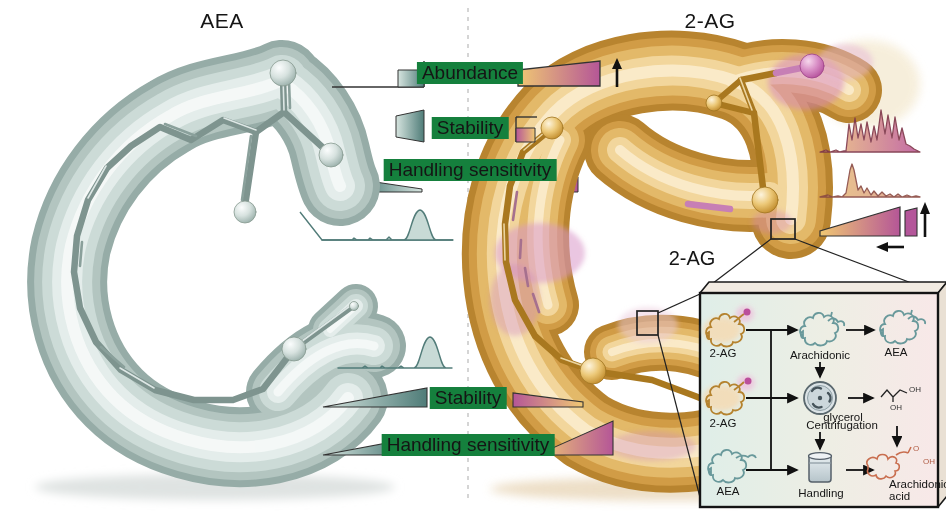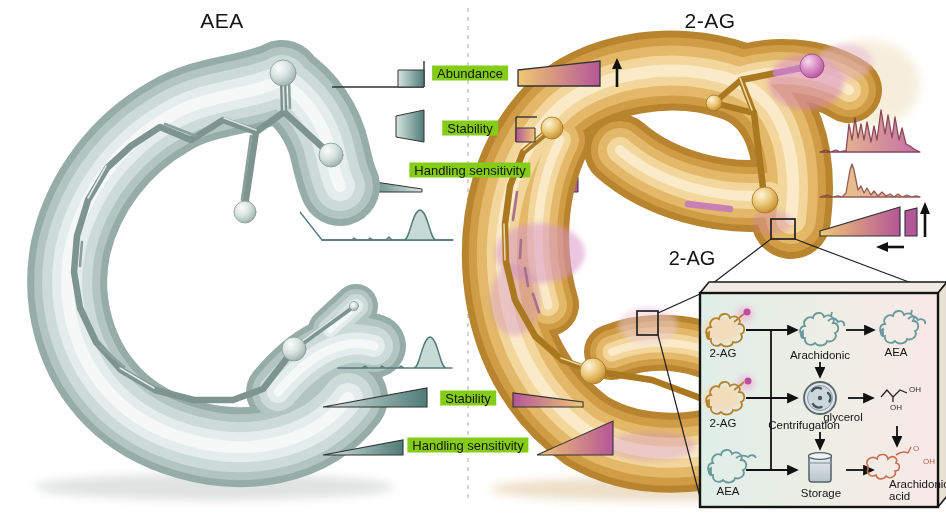--- a/index.html
+++ b/index.html
@@ -2,21 +2,21 @@
 <html><head>
 <meta charset="utf-8">
 <style>
   html,body{margin:0;padding:0;background:#fff;}
   #fig{position:relative;width:946px;height:516px;background:#fff;overflow:hidden;
        font-family:"Liberation Sans",sans-serif;}
   #art{position:absolute;left:0;top:0;}
   .lbl{position:absolute;transform:translate(-50%,-50%);color:#151515;white-space:nowrap;
        font-family:"Liberation Sans",sans-serif;}
   .title{font-size:21px;letter-spacing:.5px;}
-  .mid{font-size:13px;background:#84cc16;padding:0 5px;}
+  .mid{font-size:19px;background:#15803d;padding:0 5px;}
   .inner{font-size:20px;}
   .ins{font-size:11.5px;}
   .chem{font-size:8px;color:#333;}
   .chemO{font-size:8px;color:#b05c44;}
   .wrap2{white-space:normal;width:72px;text-align:left;line-height:1.05;margin-left:24px;}
 </style>
 </head>
 <body>
 
 <div id="fig">
@@ -362,22 +362,22 @@
 
 <div class="lbl inner" style="left:692px;top:258px;">2-AG</div>
 
 <div class="lbl mid" style="left:468px;top:398px;">Stability</div>
 <div class="lbl mid" style="left:468px;top:445px;">Handling sensitivity</div>
 
 <div class="lbl ins" style="left:723px;top:353px;">2-AG</div>
 <div class="lbl ins" style="left:723px;top:423px;">2-AG</div>
 <div class="lbl ins" style="left:728px;top:491px;">AEA</div>
 <div class="lbl ins" style="left:820px;top:355px;">Arachidonic</div>
-<div class="lbl ins" style="left:804px;top:425px;">Centrifugation</div>
-<div class="lbl ins" style="left:821px;top:493px;">Storage</div>
+<div class="lbl ins" style="left:842px;top:425px;">Centrifugation</div>
+<div class="lbl ins" style="left:821px;top:493px;">Handling</div>
 <div class="lbl ins" style="left:896px;top:352px;">AEA</div>
 <div class="lbl ins" style="left:843px;top:417px;">glycerol</div>
 <div class="lbl ins wrap2" style="left:901px;top:490px;">Arachidonic acid</div>
 
 <div class="lbl chem" style="left:915px;top:389px;">OH</div>
 <div class="lbl chem" style="left:896px;top:407px;">OH</div>
 <div class="lbl chemO" style="left:916px;top:448px;">O</div>
 <div class="lbl chemO" style="left:929px;top:461px;">OH</div>
 </div>
 

